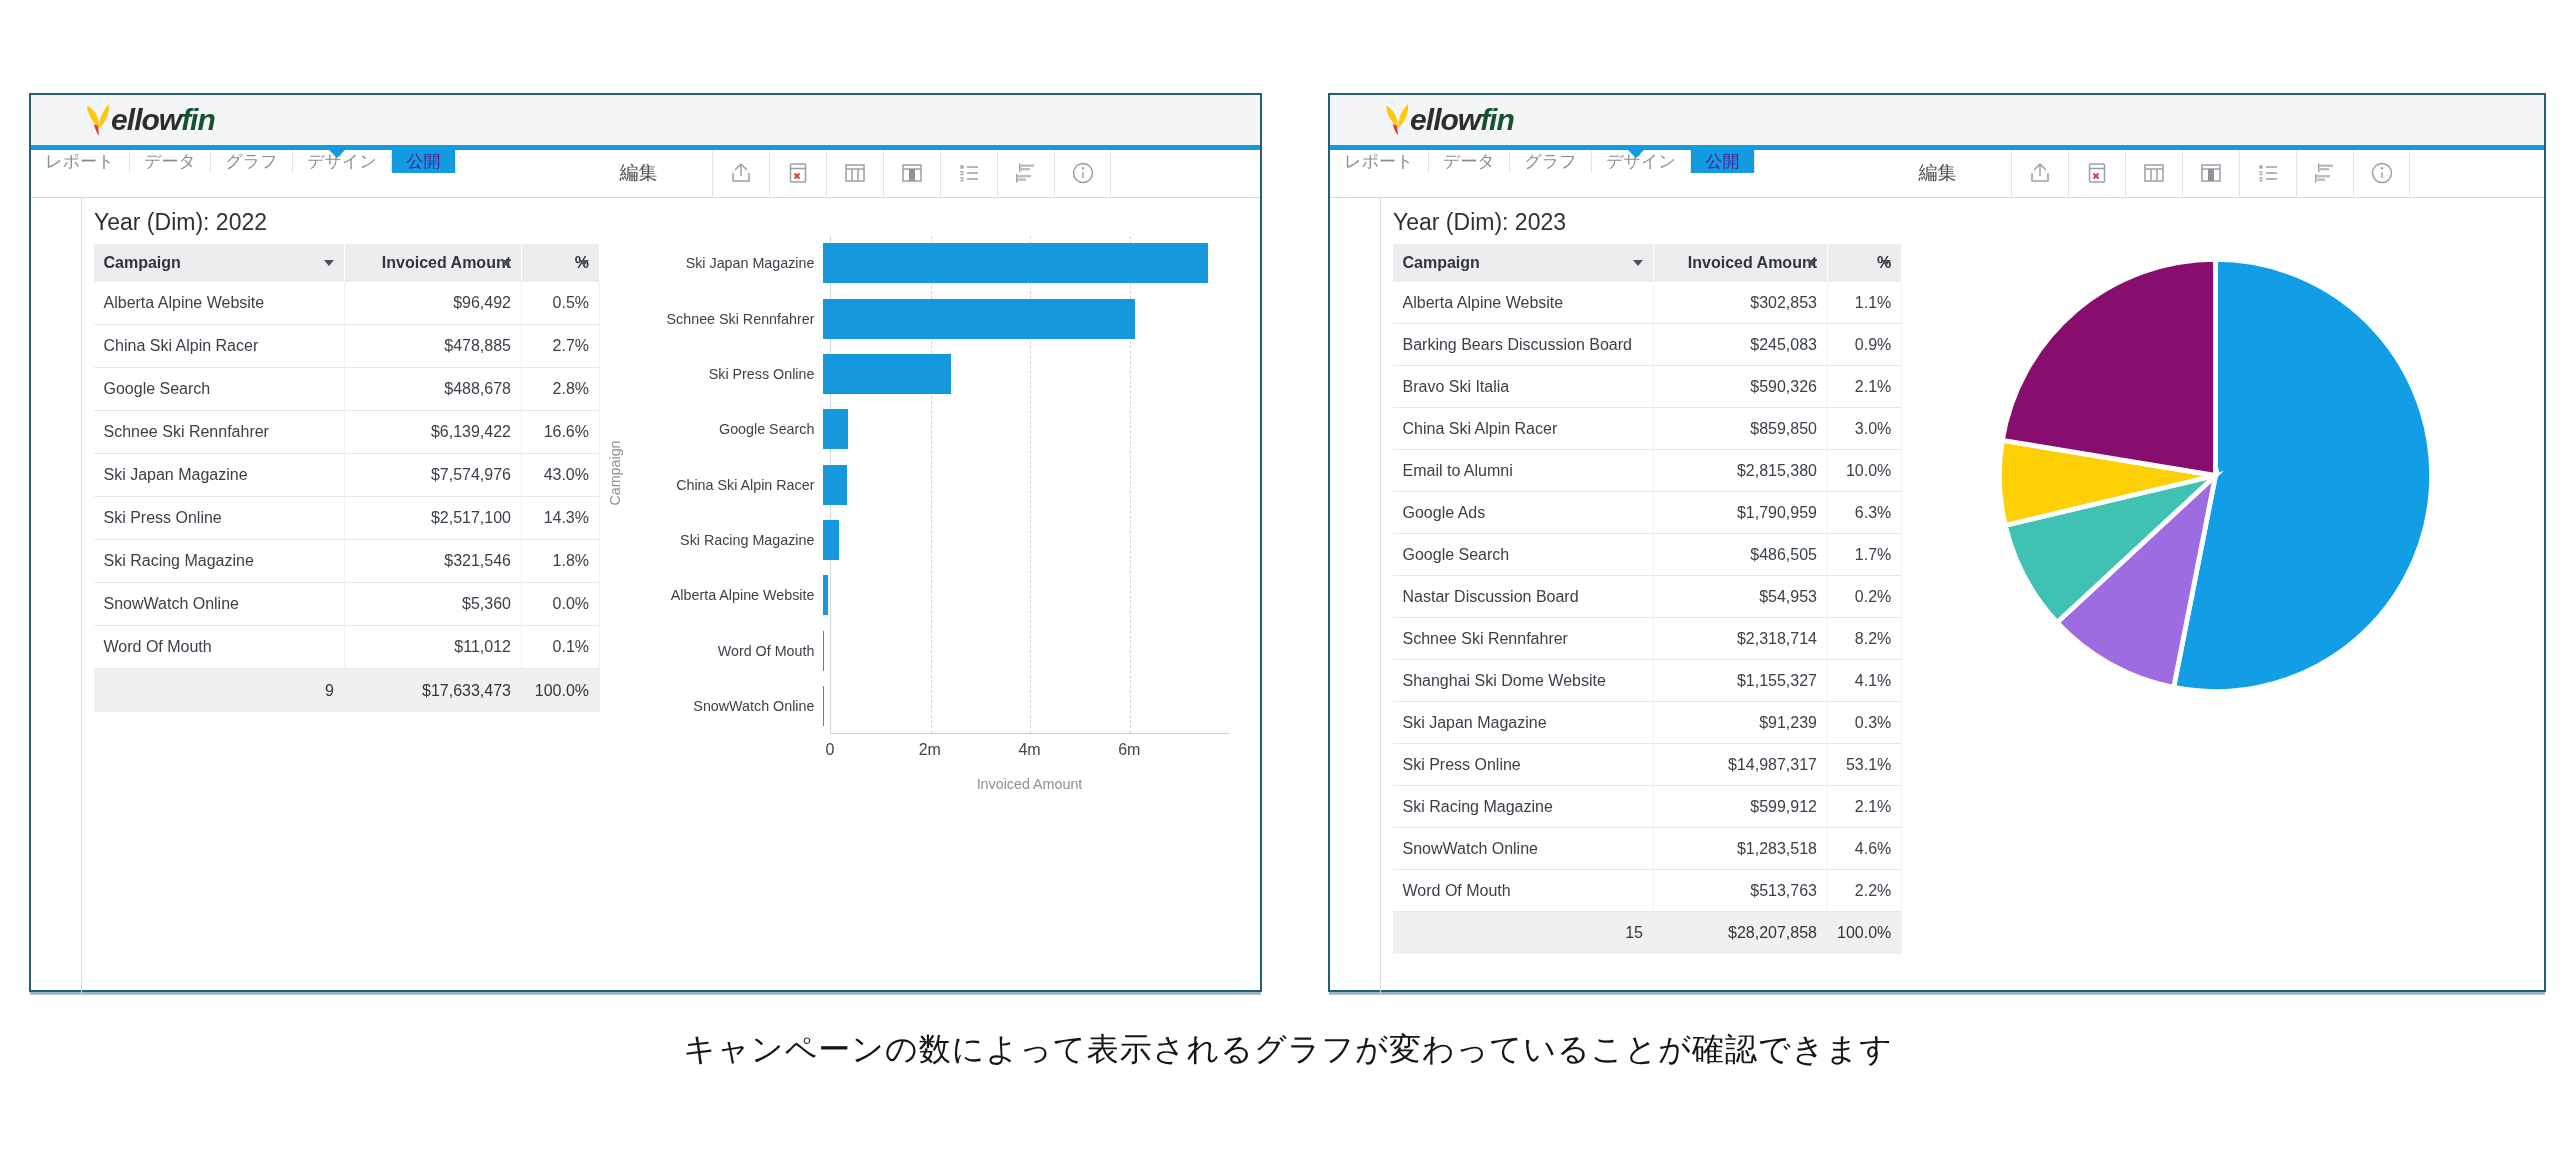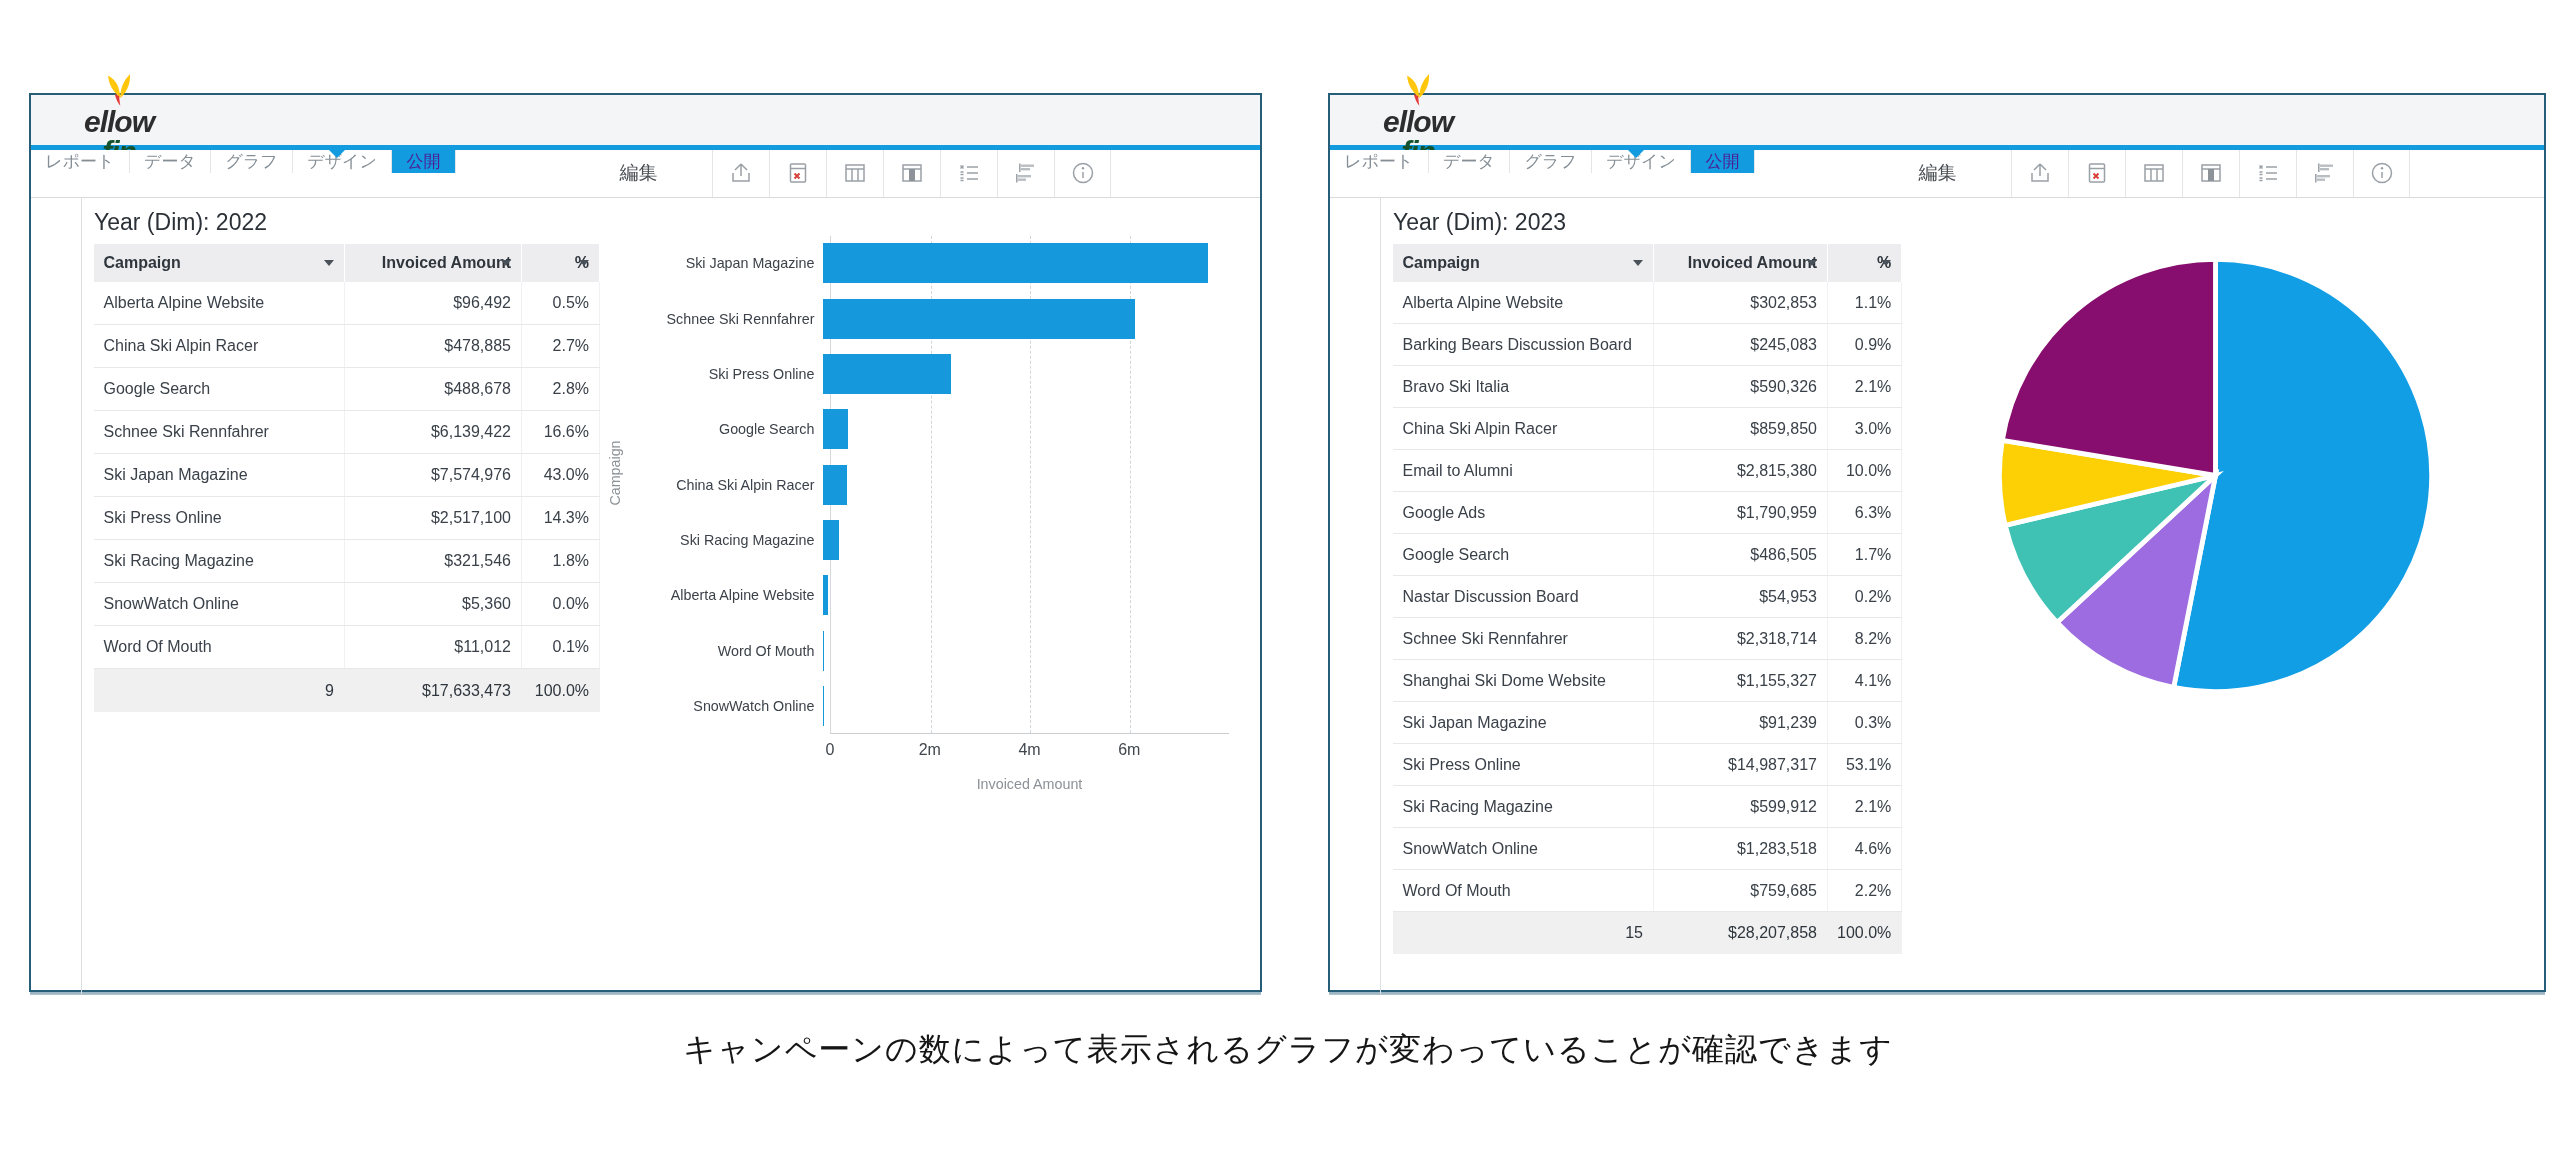--- a/index.html
+++ b/index.html
@@ -7,21 +7,21 @@
     font-family:"Liberation Sans","DejaVu Sans",sans-serif; color:#3a4149; }
   body { position:relative; overflow:hidden; }
 
   .win { position:absolute; top:93px; height:899px; background:#fff;
     border:2.9px solid #265e79; box-shadow:0 3.8px 0 -1px rgba(38,94,121,.45); }
   #win1 { left:29px;  width:1233px; }
   #win2 { left:1328px; width:1218px; }
 
   .win-header { height:50px; background:#f4f5f7; display:flex; align-items:center; padding-left:53px; }
   .logo { display:flex; align-items:center; font-style:italic; font-weight:bold;
-    font-size:30px; letter-spacing:-1px; line-height:1;flex-direction:column; }
+    font-size:30px; letter-spacing:-1px; line-height:1; }
   .logo svg { width:29px; height:34px; margin-right:-1.9px; }
   .logo-ellow { color:#2d2d2d; }
   .logo-fin { color:#14532d; }
 
   .blue-line { height:4.8px; background:#129cdf; }
 
   .tab-bar { height:48px; background:#fff; border-bottom:1px solid #d8dadc;
     display:flex; align-items:flex-start; position:relative; }
   .tab { display:flex; align-items:center; padding:0 14.3px; font-size:17px; color:#858e95;
     border-right:1px solid #e3e5e7; white-space:nowrap; cursor:pointer; }
@@ -469,21 +469,21 @@
             <td class="c1">$599,912</td>
             <td class="c2">2.1%</td>
           </tr>
           <tr>
             <td class="c0">SnowWatch Online</td>
             <td class="c1">$1,283,518</td>
             <td class="c2">4.6%</td>
           </tr>
           <tr>
             <td class="c0">Word Of Mouth</td>
-            <td class="c1">$759,685</td>
+            <td class="c1">$513,763</td>
             <td class="c2">2.2%</td>
           </tr>
           <tr class="total-row">
             <td class="c0">15</td>
             <td class="c1">$28,207,858</td>
             <td class="c2">100.0%</td>
           </tr>
         </tbody>
     </table>
     <div class="pie-chart"><svg viewBox="0 0 100 100">

